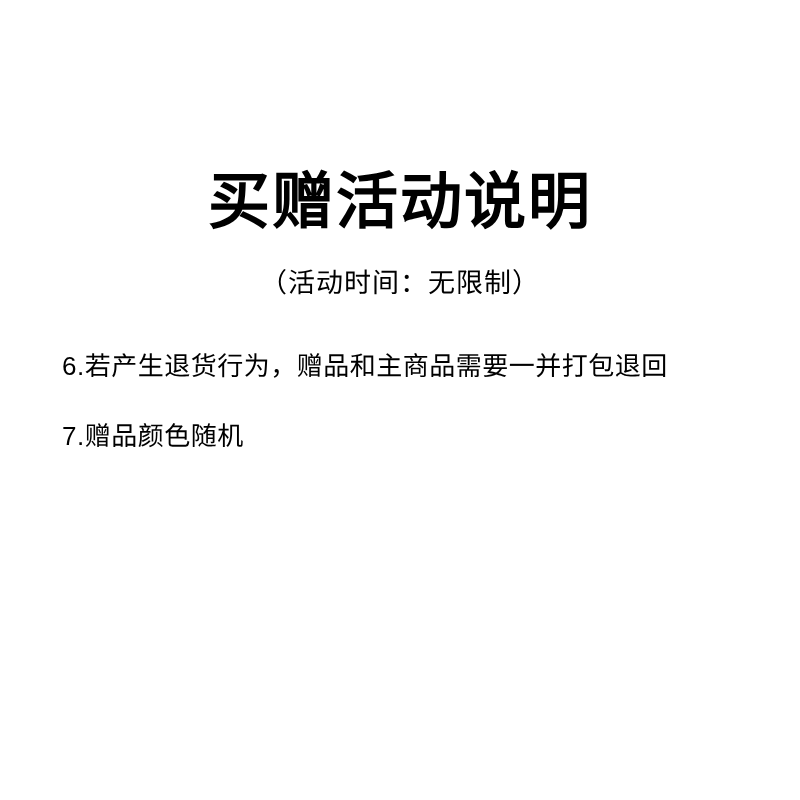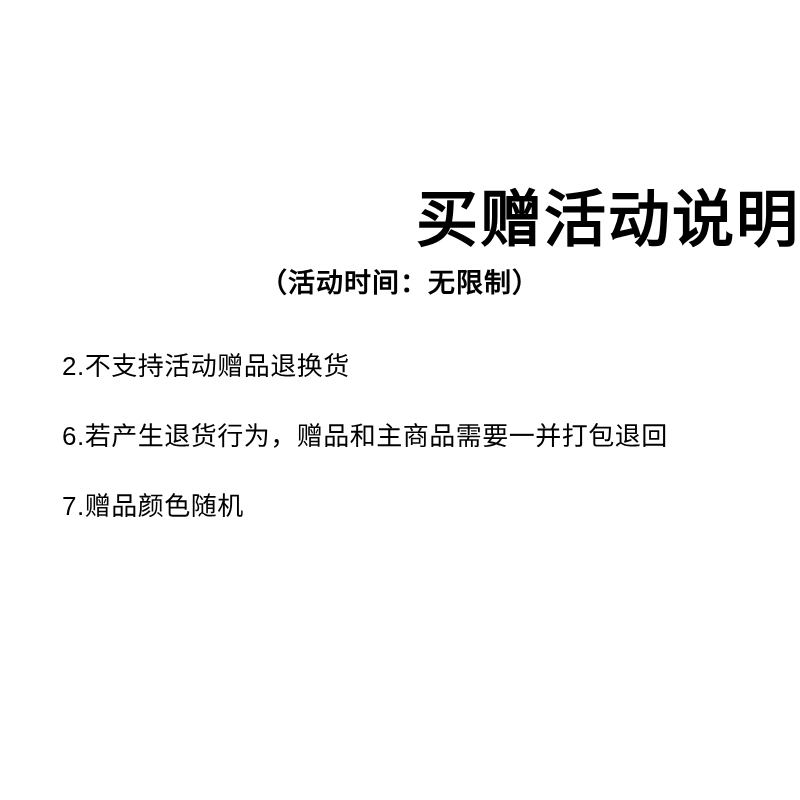--- a/index.html
+++ b/index.html
@@ -15,39 +15,39 @@
     overflow: hidden;
   }
   .page {
     position: relative;
     width: 800px;
     height: 800px;
     box-sizing: border-box;
   }
   .title {
     position: absolute;
-    top: 184px;
+    top: 166px;
     left: 0;
     width: 800px;
-    text-align: right;
+    text-align: center;
     font-size: 62px;
     line-height: 72px;
     font-weight: 700;
     letter-spacing: 2px;
     color: #000000;
   }
   .subtitle {
     position: absolute;
     top: 265px;
     left: 0;
     width: 800px;
     text-align: center;
     font-size: 27px;
     line-height: 36px;
-    font-weight: 700;
+    font-weight: 400;
     letter-spacing: 1px;
     color: #000000;
   }
   .rules {
     position: absolute;
     top: 350px;
     left: 62px;
     width: 690px;
   }
   .rule {
@@ -60,17 +60,16 @@
     letter-spacing: 0.5px;
   }
 </style>
 </head>
 <body>
 
 <div class="page">
   <div class="title">买赠活动说明</div>
   <div class="subtitle">（活动时间：无限制）</div>
   <div class="rules">
-    <div class="rule">2.不支持活动赠品退换货</div>
     <div class="rule">6.若产生退货行为，赠品和主商品需要一并打包退回</div>
     <div class="rule">7.赠品颜色随机</div>
   </div>
 </div>
 
 </body></html>

